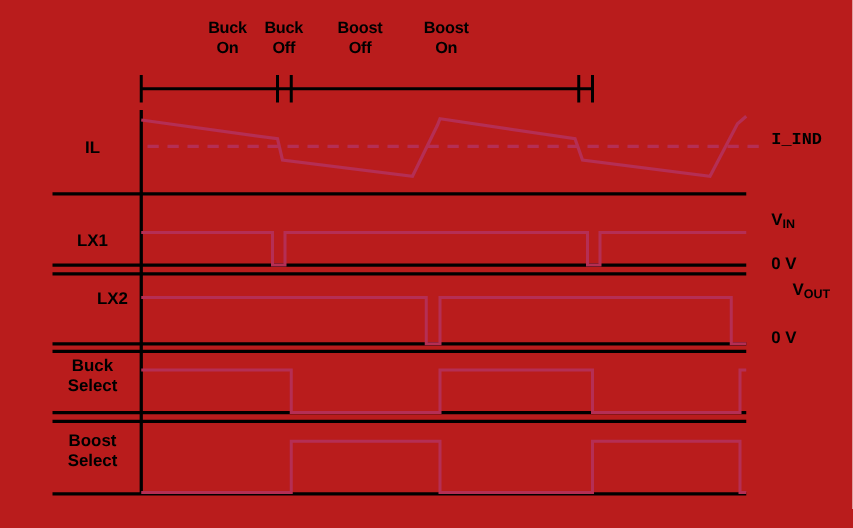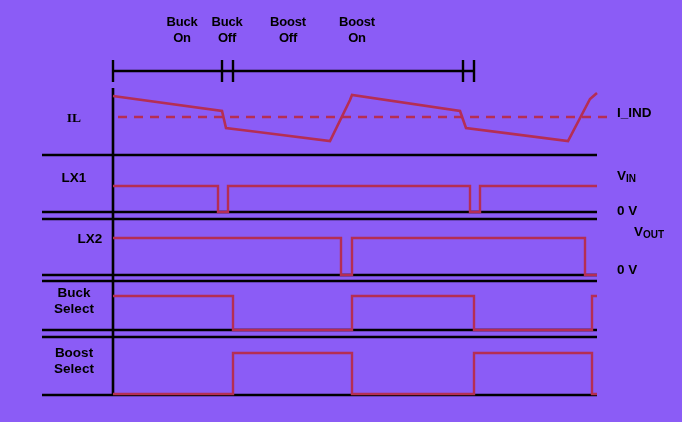--- a/index.html
+++ b/index.html
@@ -7,21 +7,21 @@
     padding: 0;
     background: #ffffff;
   }
   body {
     font-family: "Liberation Sans", sans-serif;
   }
   #root {
     position: relative;
     width: 682px;
     height: 422px;
-    background: #8b5cf6;
+    background: #b91c1c;
     overflow: hidden;
   }
   svg.diagram {
     position: absolute;
     left: 0;
     top: 0;
     width: 682px;
     height: 422px;
   }
   .phase-label {
@@ -72,39 +72,39 @@
   </div>
   <div class="phase-label" style="left:257px; top:14px; width:62px;">
     <div>Boost</div>
     <div>Off</div>
   </div>
   <div class="phase-label" style="left:326px; top:14px; width:62px;">
     <div>Boost</div>
     <div>On</div>
   </div>
 
-  <div class="row-label" style="left:40px; top:110px; width:68px;font-family:Liberation Serif, serif;">
+  <div class="row-label" style="left:40px; top:110px; width:68px;">
     <div>IL</div>
   </div>
-  <div class="row-label" style="left:40px; top:170px; width:68px;">
+  <div class="row-label" style="left:40px; top:185px; width:68px;">
     <div>LX1</div>
   </div>
   <div class="row-label" style="left:56px; top:231px; width:68px;">
     <div>LX2</div>
   </div>
   <div class="row-label" style="left:40px; top:285px; width:68px;">
     <div>Buck</div>
     <div>Select</div>
   </div>
   <div class="row-label" style="left:40px; top:345px; width:68px;">
     <div>Boost</div>
     <div>Select</div>
   </div>
 
-  <div class="side-label" style="left:617px; top:105px;">
+  <div class="side-label" style="left:617px; top:105px;font-family:Liberation Mono, monospace;">
     <span>I_IND</span>
   </div>
   <div class="side-label" style="left:617px; top:168px;">
     <span>V</span><sub>IN</sub>
   </div>
   <div class="side-label" style="left:617px; top:203px;">
     <span>0 V</span>
   </div>
   <div class="side-label" style="left:634px; top:224px;">
     <span>V</span><sub>OUT</sub>

